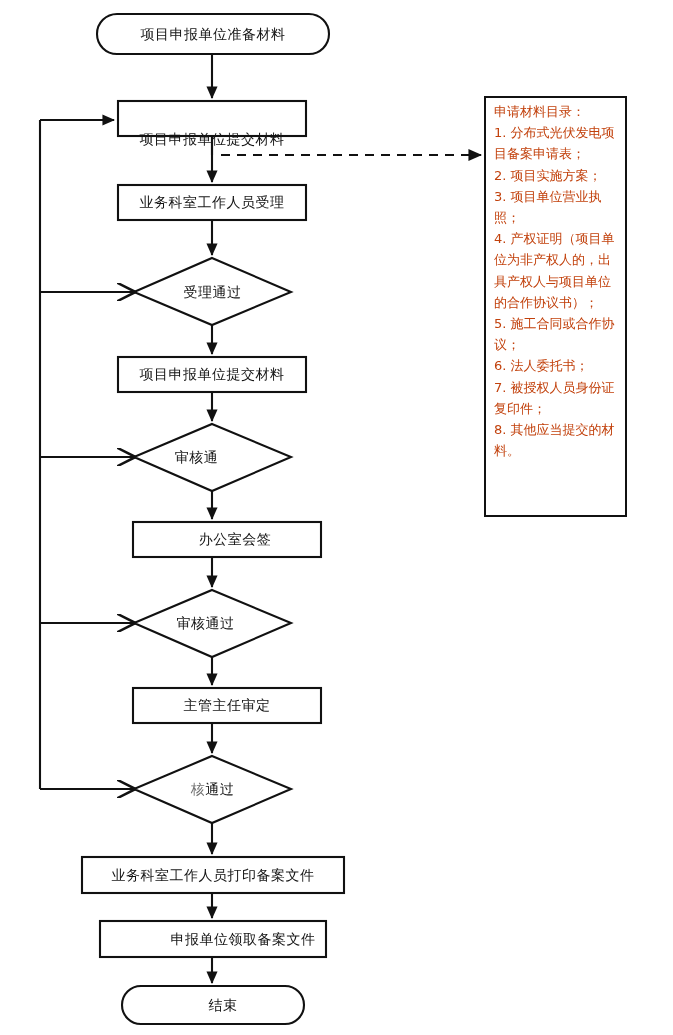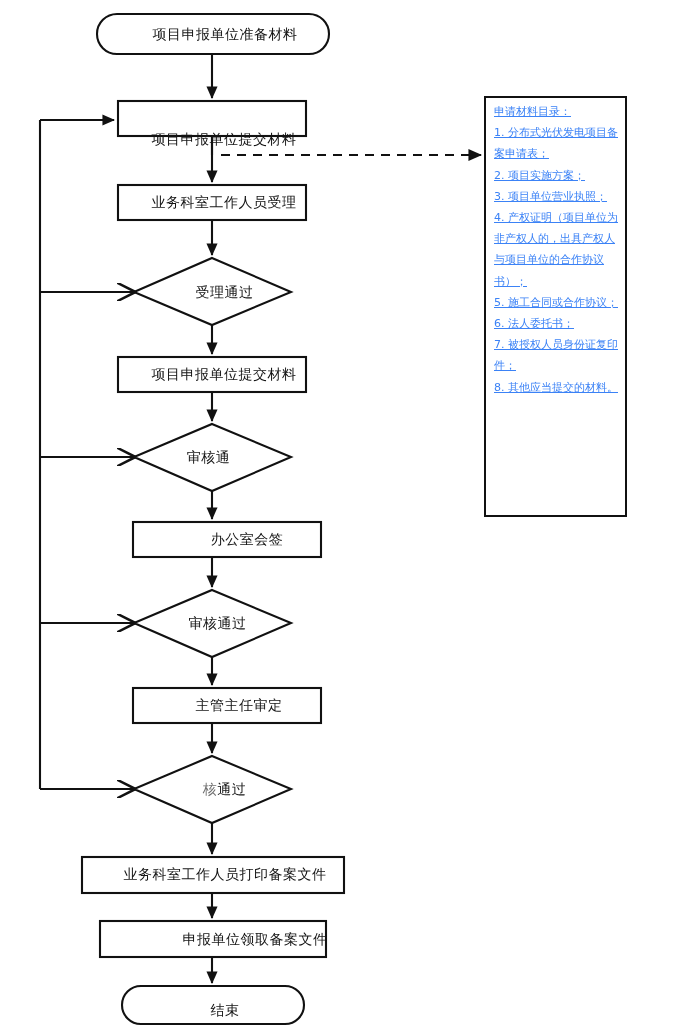--- a/index.html
+++ b/index.html
@@ -32,21 +32,20 @@
     align-items: center;
     justify-content: center;
     text-align: center;
     color: #141414;
     font-family: "DejaVu Sans", "Liberation Sans", sans-serif;
     font-size: 14px;
     line-height: 1.2;
     letter-spacing: 0.5px;
     white-space: nowrap;
     pointer-events: none;
-    padding-left: 12px;
   }
   .node-label.terminal  { font-size: 14px; }
   .node-label.process   { font-size: 14px; }
   .node-label.decision  { font-size: 14px; }
   
   #note-panel {
     position: absolute;
     left: 484px;
     top: 96px;
     width: 143px;
@@ -55,27 +54,26 @@
     border: 2px solid #111111;
     background: #ffffff;
   }
   #note-text {
     position: absolute;
     left: 494px;
     top: 101px;
     width: 126px;
     height: 410px;
     font-family: "DejaVu Sans", "Liberation Sans", sans-serif;
-    font-size: 11px;
+    font-size: 13px;
     line-height: 21.2px;
-    color: #3b82f6;
+    color: #c2410c;
     white-space: pre-wrap;
     word-break: break-all;
     overflow: hidden;
-    text-decoration: underline;
   }
   .faded { color: #6f6f6f; }
 </style>
 </head>
 <body>
 
 <div id="flowchart-root">
 
   <svg id="flow-svg" viewBox="0 0 673 1035">
     <defs>
@@ -160,25 +158,25 @@
 
   <div class="node-label decision" style="left:127px; top:606px; width:157px; height:34px;">审核通过</div>
 
   <div class="node-label process" style="left:133px; top:688px; width:188px; height:35px;">主管主任审定</div>
 
   <div class="node-label decision" style="left:134px; top:772px; width:157px; height:34px;">
       <span class="faded">核</span>
       <span>通过</span>
     </div>
 
-  <div class="node-label process" style="left:82px;  top:857px; width:262px; height:36px;font-family:Liberation Mono, monospace;">业务科室工作人员打印备案文件</div>
+  <div class="node-label process" style="left:82px;  top:857px; width:262px; height:36px;">业务科室工作人员打印备案文件</div>
 
   <div class="node-label process" style="left:100px; top:921px; width:226px; height:36px;margin-left:30px;">申报单位领取备案文件</div>
 
-  <div class="node-label terminal" style="left:122px; top:986px; width:182px; height:49px;">结束</div>
+  <div class="node-label terminal" style="left:132px; top:986px; width:182px; height:38px;">结束</div>
 
   <div id="note-panel"></div>
   <div id="note-text">申请材料目录：
 1. 分布式光伏发电项目备案申请表；
 2. 项目实施方案；
 3. 项目单位营业执照；
 4. 产权证明（项目单位为非产权人的，出具产权人与项目单位的合作协议书）；
 5. 施工合同或合作协议；
 6. 法人委托书；
 7. 被授权人员身份证复印件；

